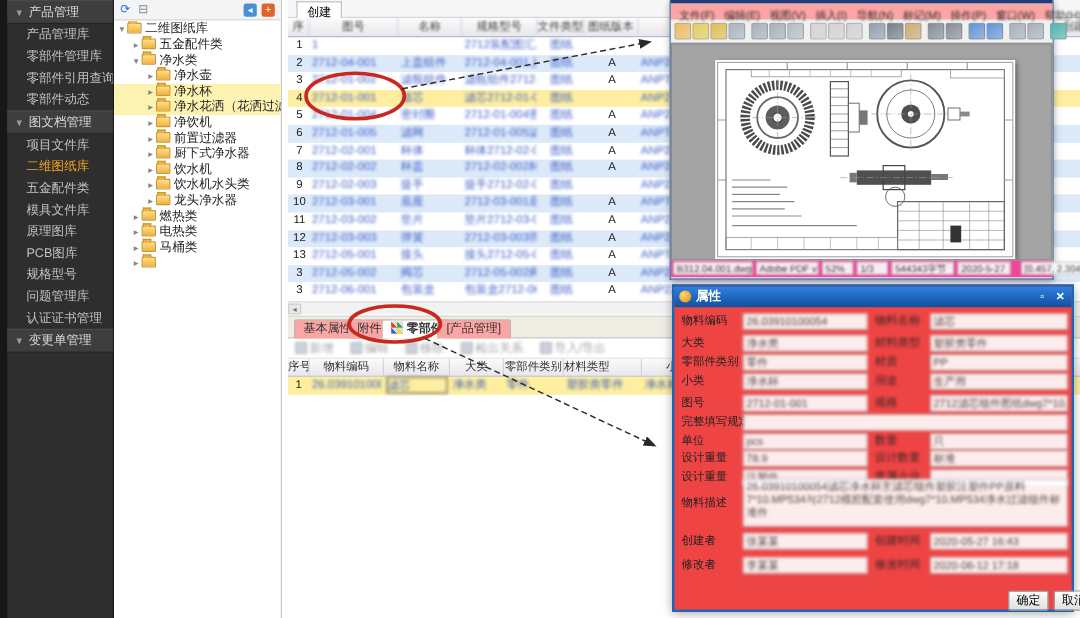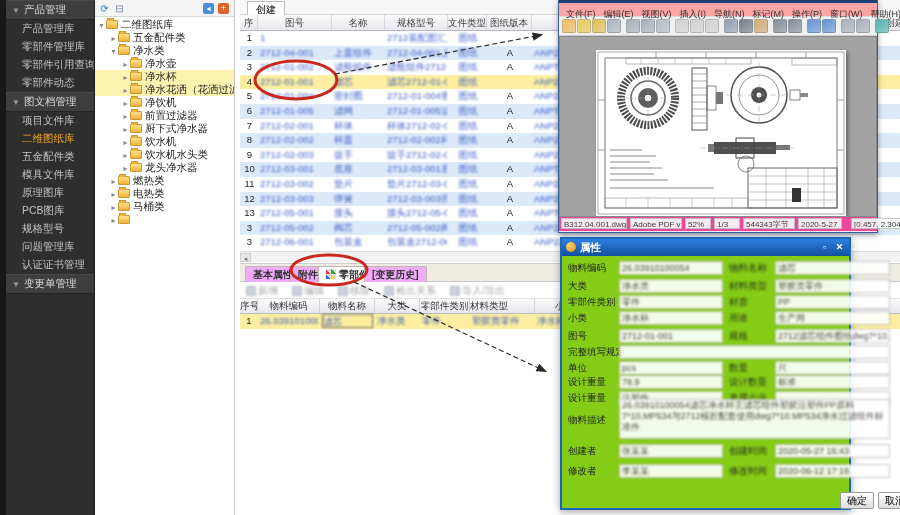--- a/index.html
+++ b/index.html
@@ -41,21 +41,21 @@
   .gu-row.alt { background:#dce9f9; }
   .gu-row.ysel { background:#fdeea0; }
   .gu-cell { position:absolute; top:0; height:14px; line-height:14px; font-size:9.5px; color:#2b4fc0; white-space:nowrap; overflow:hidden; }
   .gu-cell.dark { color:#222; }
 
   .hscroll { position:absolute; left:0; top:251px; width:660px; height:11px; background:#f2f2f2; border-top:1px solid #dcdcdc; }
   .hs-btn { position:absolute; left:0; top:1px; width:11px; height:9px; font-size:7px; line-height:9px; text-align:center; color:#777; background:#e8e8e8; border:1px solid #cfcfcf; cursor:pointer; }
 
   .bpanel { position:absolute; left:0; top:263px; width:660px; height:252px; background:#fff; border-top:1px solid #cfcfcf; }
   .btabs { position:relative; height:18px; background:#efece4; border-bottom:1px solid #c9c9c9; }
-  .btab { position:absolute; top:2px; height:16px; line-height:15px; padding:0 7px; font-size:10px; color:#333; background:#f0abfc; border:1px solid #bdb8aa; border-bottom:none; border-radius:2px 2px 0 0; cursor:pointer; white-space:nowrap;font-weight:bold; }
+  .btab { position:absolute; top:2px; height:16px; line-height:15px; padding:0 7px; font-size:10px; color:#333; background:#fca5a5; border:1px solid #bdb8aa; border-bottom:none; border-radius:2px 2px 0 0; cursor:pointer; white-space:nowrap; }
   .btab.active { background:#fff; font-weight:bold; }
   .btab .wicon { display:inline-block; width:10px; height:10px; margin:0 3px -1px 0; background:
       linear-gradient(45deg,#e33 50%,transparent 50%) 0 0/5px 5px no-repeat,
       linear-gradient(45deg,#3a3 50%,transparent 50%) 5px 0/5px 5px no-repeat,
       linear-gradient(45deg,#36c 50%,transparent 50%) 0 5px/5px 5px no-repeat,
       linear-gradient(45deg,#fc3 50%,transparent 50%) 5px 5px/5px 5px no-repeat, #ddd; }
   .btools { position:relative; height:17px; border-bottom:1px solid #e2e2e2; }
   .btool { position:absolute; top:2px; height:13px; line-height:13px; font-size:10px; color:#9a9a9a; cursor:default; white-space:nowrap; }
   .btool .ic { display:inline-block; width:10px; height:10px; margin:0 2px -2px 0; background:#c7cdd8; border:1px solid #aab0bc; border-radius:1px; }
 
@@ -72,21 +72,21 @@
   .v-menu { display:inline-block; font-size:9px; color:#222; padding:1px 4px; cursor:pointer; }
   .v-toolbar { height:19px; background:#f0f0f0; border-bottom:1px solid #cfcfcf; white-space:nowrap; padding:2px 0 0 3px; }
   .v-tool { display:inline-block; width:14px; height:14px; margin-right:1px; border:1px solid rgba(120,120,120,.35); border-radius:2px; vertical-align:top; cursor:pointer; }
   .v-sep { display:inline-block; width:4px; height:14px; vertical-align:top; }
   .v-canvas { position:relative; height:181px; background:#a3a3a3; border:1px solid #8a8a8a; overflow:hidden; }
   .sheet { position:absolute; left:36px; top:13px; width:250px; height:166px; background:#fff; box-shadow:2px 2px 4px rgba(0,0,0,.4); }
   .v-status { position:relative; height:14px; background:#ec4899; }
   .vs-field { position:absolute; top:1px; height:11px; line-height:11px; font-size:8px; color:#333; background:#fafafa; border:1px solid #c6c6c6; padding:0 2px; overflow:hidden; white-space:nowrap; }
 
   
-  .dialog { position:absolute; left:560px; top:237px; width:291px; height:273px; background:#84cc16; border:2px solid #1c66b8; z-index:6; box-shadow:0 2px 8px rgba(0,0,0,.35); }
+  .dialog { position:absolute; left:560px; top:237px; width:335px; height:273px; background:#ef4444; border:2px solid #1c66b8; z-index:6; box-shadow:0 2px 8px rgba(0,0,0,.35); }
   .d-title { position:relative; height:17px; background:linear-gradient(#2f7fe0,#11509f); color:#fff; font-size:10.5px; font-weight:bold; line-height:17px; padding-left:18px; }
   .d-ticon { position:absolute; left:4px; top:3px; width:10px; height:10px; border-radius:50%; background:radial-gradient(circle at 35% 35%, #ffd76e, #e08a12); }
   .d-btn { position:absolute; top:2px; width:13px; height:13px; color:#fff; font-size:9px; line-height:13px; text-align:center; cursor:pointer; }
   .d-row { position:absolute; height:16px; }
   .d-lab { position:absolute; left:6px; width:52px; font-size:9.5px; color:#222; line-height:14px; white-space:nowrap; }
   .d-lab2 { position:absolute; left:167px; width:45px; font-size:9.5px; color:#222; line-height:14px; white-space:nowrap; }
   .d-f1 { position:absolute; left:57px; width:104px; height:14px; background:#fff; border:1px solid #bdbdbd; font-size:9px; line-height:13px; color:#444; padding:0 2px; overflow:hidden; white-space:nowrap; }
   .d-f2 { position:absolute; left:213px; width:115px; height:14px; background:#fff; border:1px solid #bdbdbd; font-size:9px; line-height:13px; color:#444; padding:0 2px; overflow:hidden; white-space:nowrap; }
   .d-f1.wide { width:271px; }
   .d-f1.tall { height:40px; white-space:normal; line-height:11px; }
@@ -302,21 +302,21 @@
 
     <div class="hscroll">
       <span class="hs-btn">◂</span>
     </div>
 
     <div class="bpanel">
       <div class="btabs" id="btabs">
           <span class="btab" style="left: 5px;">基本属性</span>
           <span class="btab" style="left: 50px;">附件</span>
           <span class="btab active" style="left: 78px;"><span class="wicon"></span>零部件</span>
-          <span class="btab" style="left: 124px;">[变更历史]</span>
+          <span class="btab" style="left: 124px;">[产品管理]</span>
         </div>
       <div class="btools" id="btools">
           <span class="btool b1" style="left: 6px;"><span class="ic"></span>新增</span>
           <span class="btool b1" style="left: 52px;"><span class="ic"></span>编辑</span>
           <span class="btool b1" style="left: 98px;"><span class="ic"></span>移除</span>
           <span class="btool b1" style="left: 144px;"><span class="ic"></span>检出关系</span>
           <span class="btool b1" style="left: 210px;"><span class="ic"></span>导入/导出</span>
         </div>
       <div class="grid-dn">
         <div class="gd-head" id="gd-head">

